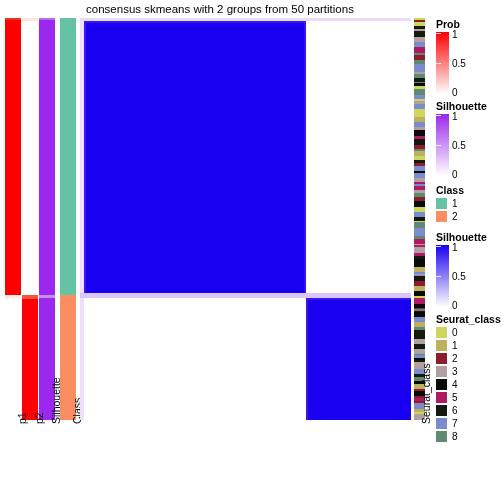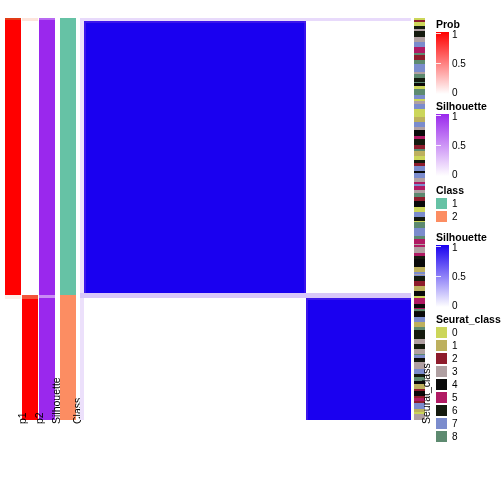--- a/index.html
+++ b/index.html
@@ -48,20 +48,21 @@
   .tickmark{position:absolute;height:1px;width:5px;background:rgba(255,255,255,.85);}
   .swrow{display:flex;align-items:center;height:11px;margin-bottom:2px;}
   .sw{width:11px;height:11px;margin-right:5px;}
   .swlab{font-size:10px;color:#000;line-height:11px;}
 </style>
 </head>
 <body>
 
 <div id="root">
 
+  <div class="ttl">consensus skmeans with 2 groups from 50 partitions</div>
 
   <div class="anncol" style="left:5px;top:18px;width:16px;height:402px;">
     <div class="annseg" style="top:0;height:277px;background:#ff0000;"></div>
     <div class="annseg" style="top:0;height:2px;background:#e23a16;"></div>
     <div class="annseg" style="top:277px;height:125px;background:#ffffff;"></div>
     <div class="annseg" style="top:277px;height:4px;background:#fdeee9;"></div>
   </div>
 
   <div class="anncol" style="left:22px;top:18px;width:16px;height:402px;">
     <div class="annseg" style="top:0;height:277px;background:#ffffff;"></div>

